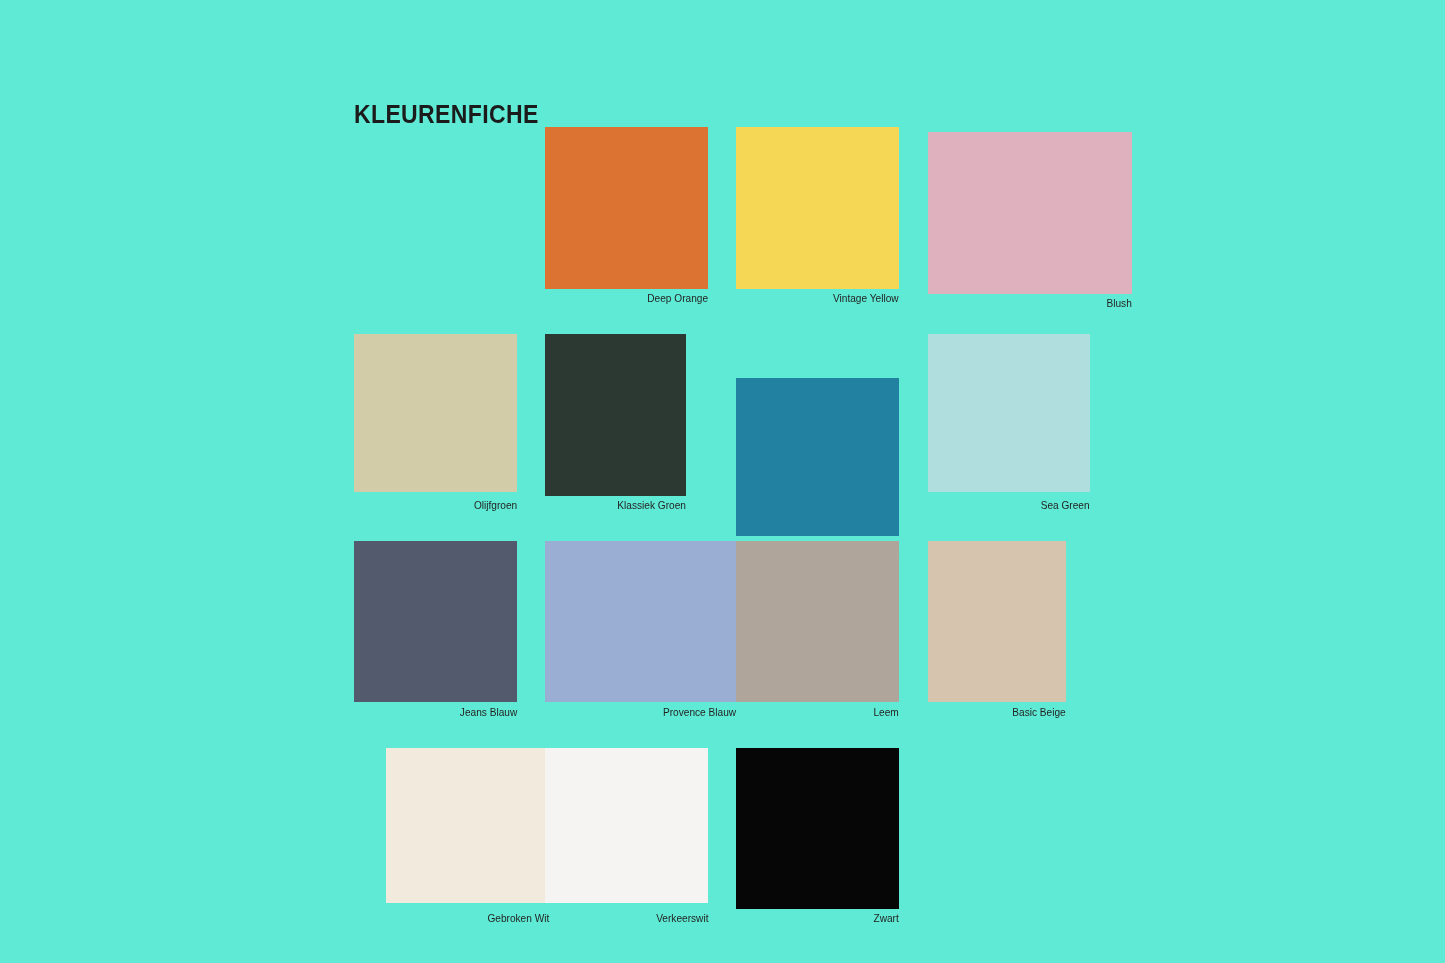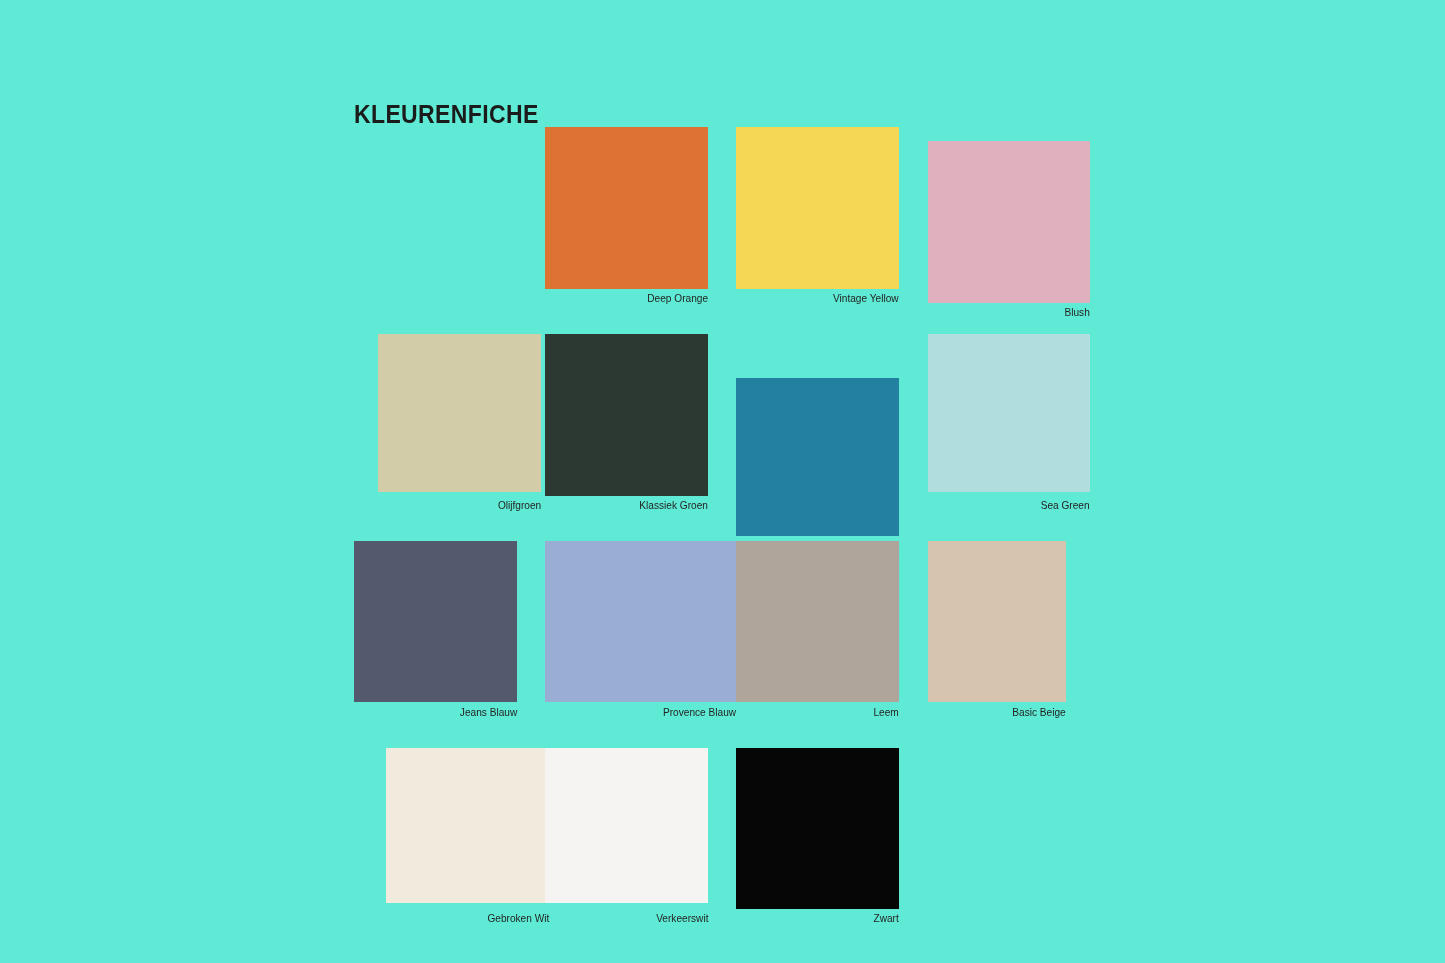--- a/index.html
+++ b/index.html
@@ -83,29 +83,29 @@
 
   <div id="swatch-grid">
       <div class="swatch-cell" style="left: 545px; top: 127px; width: 163px; height: 162px;">
         <div class="swatch-chip" style="background-color: rgb(220, 115, 51);"></div>
         <div class="swatch-label" style="top: 165px;">Deep Orange</div>
       </div>
       <div class="swatch-cell" style="left: 736px; top: 127px; width: 163px; height: 162px;">
         <div class="swatch-chip" style="background-color: rgb(245, 215, 85);"></div>
         <div class="swatch-label" style="top: 165px;">Vintage Yellow</div>
       </div>
-      <div class="swatch-cell" style="left: 928px; top: 141px; width: 162px; height: 162px;">
+      <div class="swatch-cell" style="left: 928px; top: 132px; width: 162px; height: 162px; padding-left: 42px;">
         <div class="swatch-chip" style="background-color: rgb(223, 176, 189);"></div>
         <div class="swatch-label" style="top: 165px;">Blush</div>
       </div>
-      <div class="swatch-cell" style="left: 354px; top: 334px; width: 163px; height: 158px; margin-left: 24px;">
+      <div class="swatch-cell" style="left: 354px; top: 334px; width: 163px; height: 158px;">
         <div class="swatch-chip" style="background-color: rgb(210, 204, 168);"></div>
         <div class="swatch-label" style="top: 165px;">Olijfgroen</div>
       </div>
-      <div class="swatch-cell" style="left: 545px; top: 334px; width: 163px; height: 162px;">
+      <div class="swatch-cell" style="left: 545px; top: 334px; width: 141px; height: 162px;">
         <div class="swatch-chip" style="background-color: rgb(44, 56, 50);"></div>
         <div class="swatch-label" style="top: 165px;">Klassiek Groen</div>
       </div>
       <div class="swatch-cell" style="left: 736px; top: 334px; width: 163px; height: 158px; margin-top: 44px;">
         <div class="swatch-chip" style="background-color: rgb(34, 128, 160);"></div>
         <div class="swatch-label" style="top: 165px;">Azura</div>
       </div>
       <div class="swatch-cell" style="left: 928px; top: 334px; width: 162px; height: 158px;">
         <div class="swatch-chip" style="background-color: rgb(176, 221, 222);"></div>
         <div class="swatch-label" style="top: 165px;">Sea Green</div>

